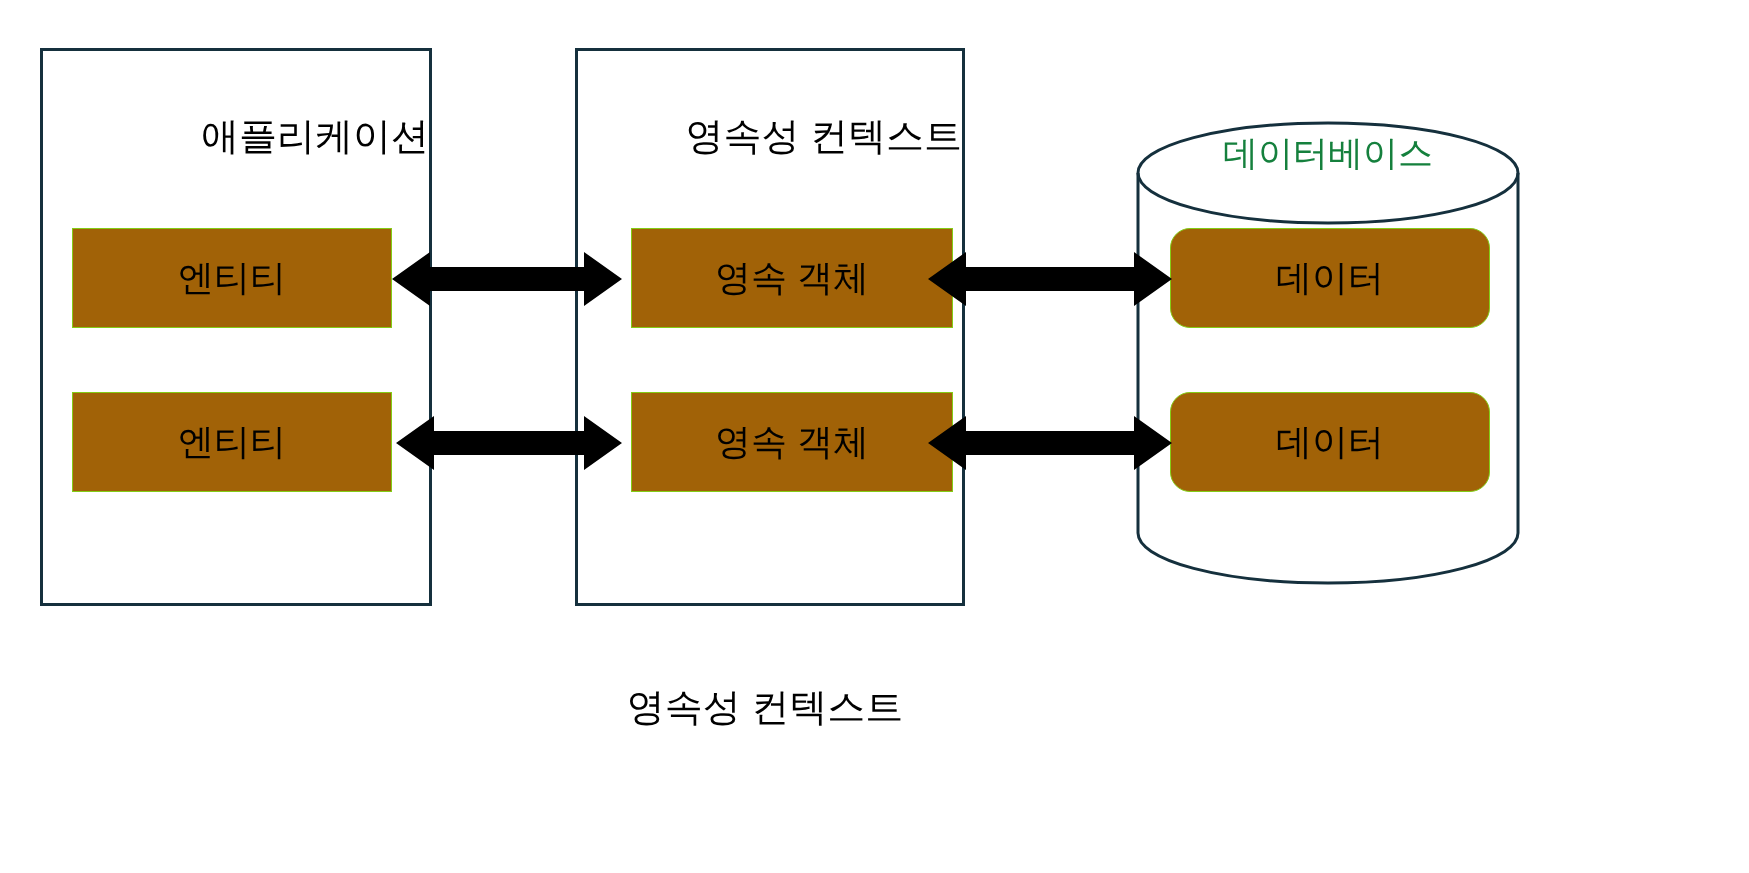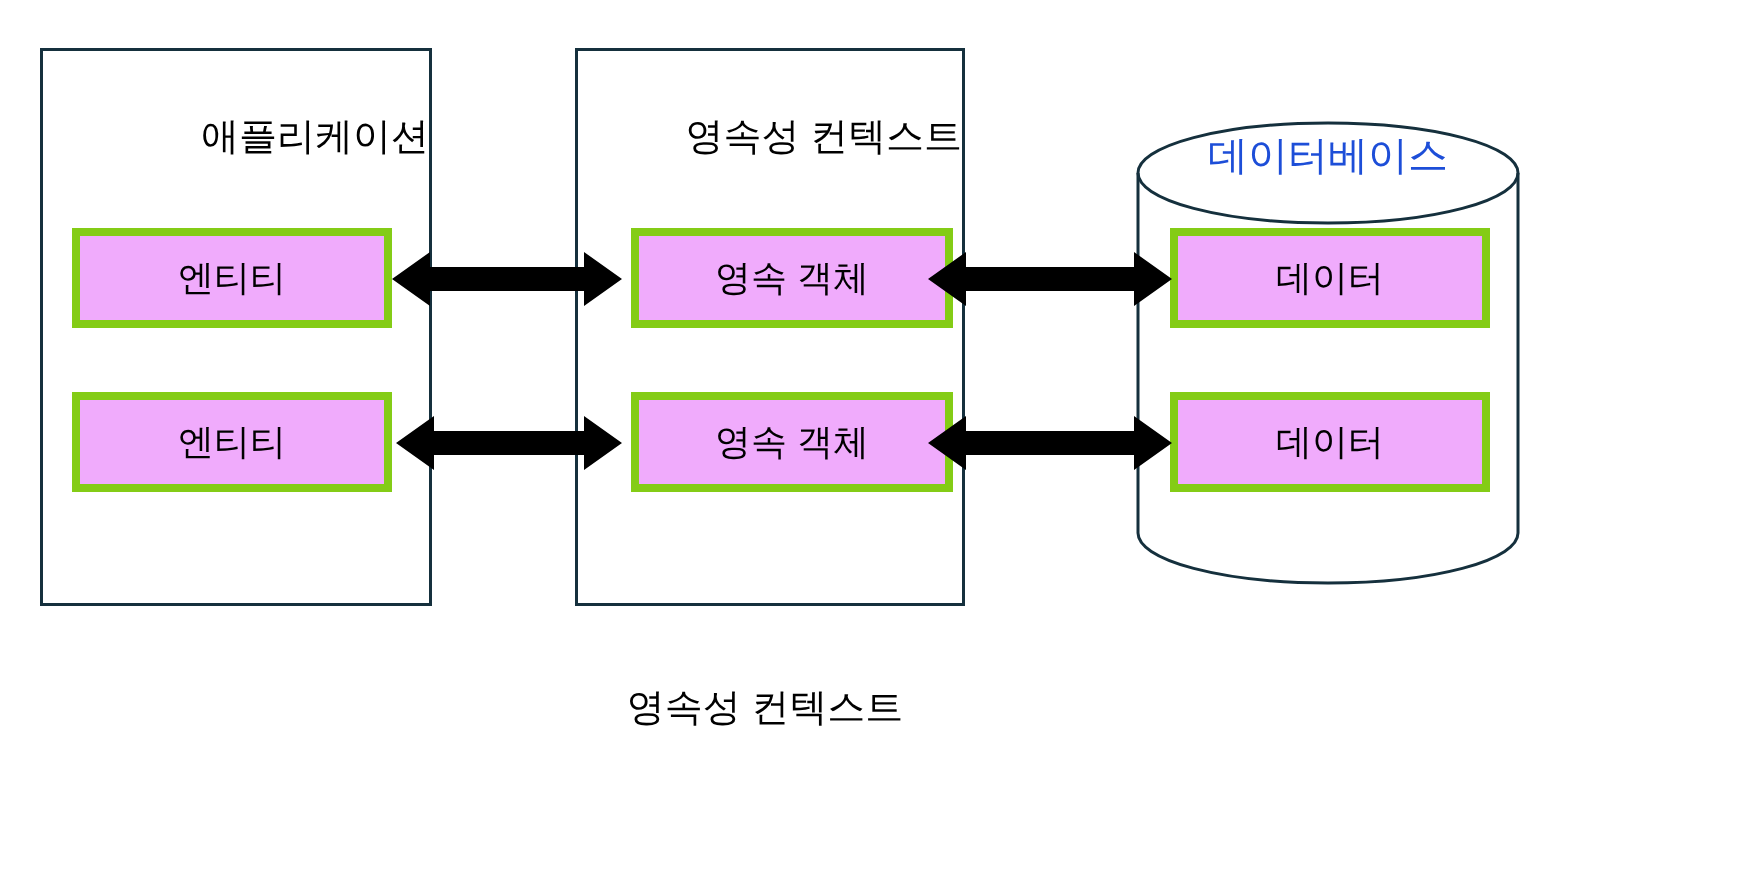--- a/index.html
+++ b/index.html
@@ -64,45 +64,45 @@
     width: 386px;
     height: 470px;
   }
   #db-cyl svg { display: block; }
   #db-title {
     position: absolute;
     left: 1135px;
     top: 135px;
     width: 386px;
     text-align: center;
-    font-size: 40px;
-    color: #1d4ed8;
+    font-size: 35px;
+    color: #15803d;
     line-height: 1;
     white-space: nowrap;
   }
 
   
   .inner-box {
     position: absolute;
-    border: 8px solid #84cc16;
-    background: #f0abfc;
+    border: 1px solid #84cc16;
+    background: #a16207;
     box-sizing: border-box;
     display: flex;
     align-items: center;
     justify-content: center;
     font-size: 36px;
     color: #000000;
     white-space: nowrap;
   }
   .row1 { top: 228px; height: 100px; }
   .row2 { top: 392px; height: 100px; }
 
   .col-app { left: 72px;   width: 320px; }
   .col-ctx { left: 631px;  width: 322px; }
-  .col-db  { left: 1170px; width: 320px; }
+  .col-db  { left: 1170px; width: 320px; border-radius: 20px; }
 
   
   .arrow {
     position: absolute;
   }
   .arrow svg { display: block; }
   #arrow-a1 { left: 392px;  top: 248px; }
   #arrow-a2 { left: 396px;  top: 412px; }
   #arrow-b1 { left: 928px;  top: 248px; }
   #arrow-b2 { left: 928px;  top: 412px; }

